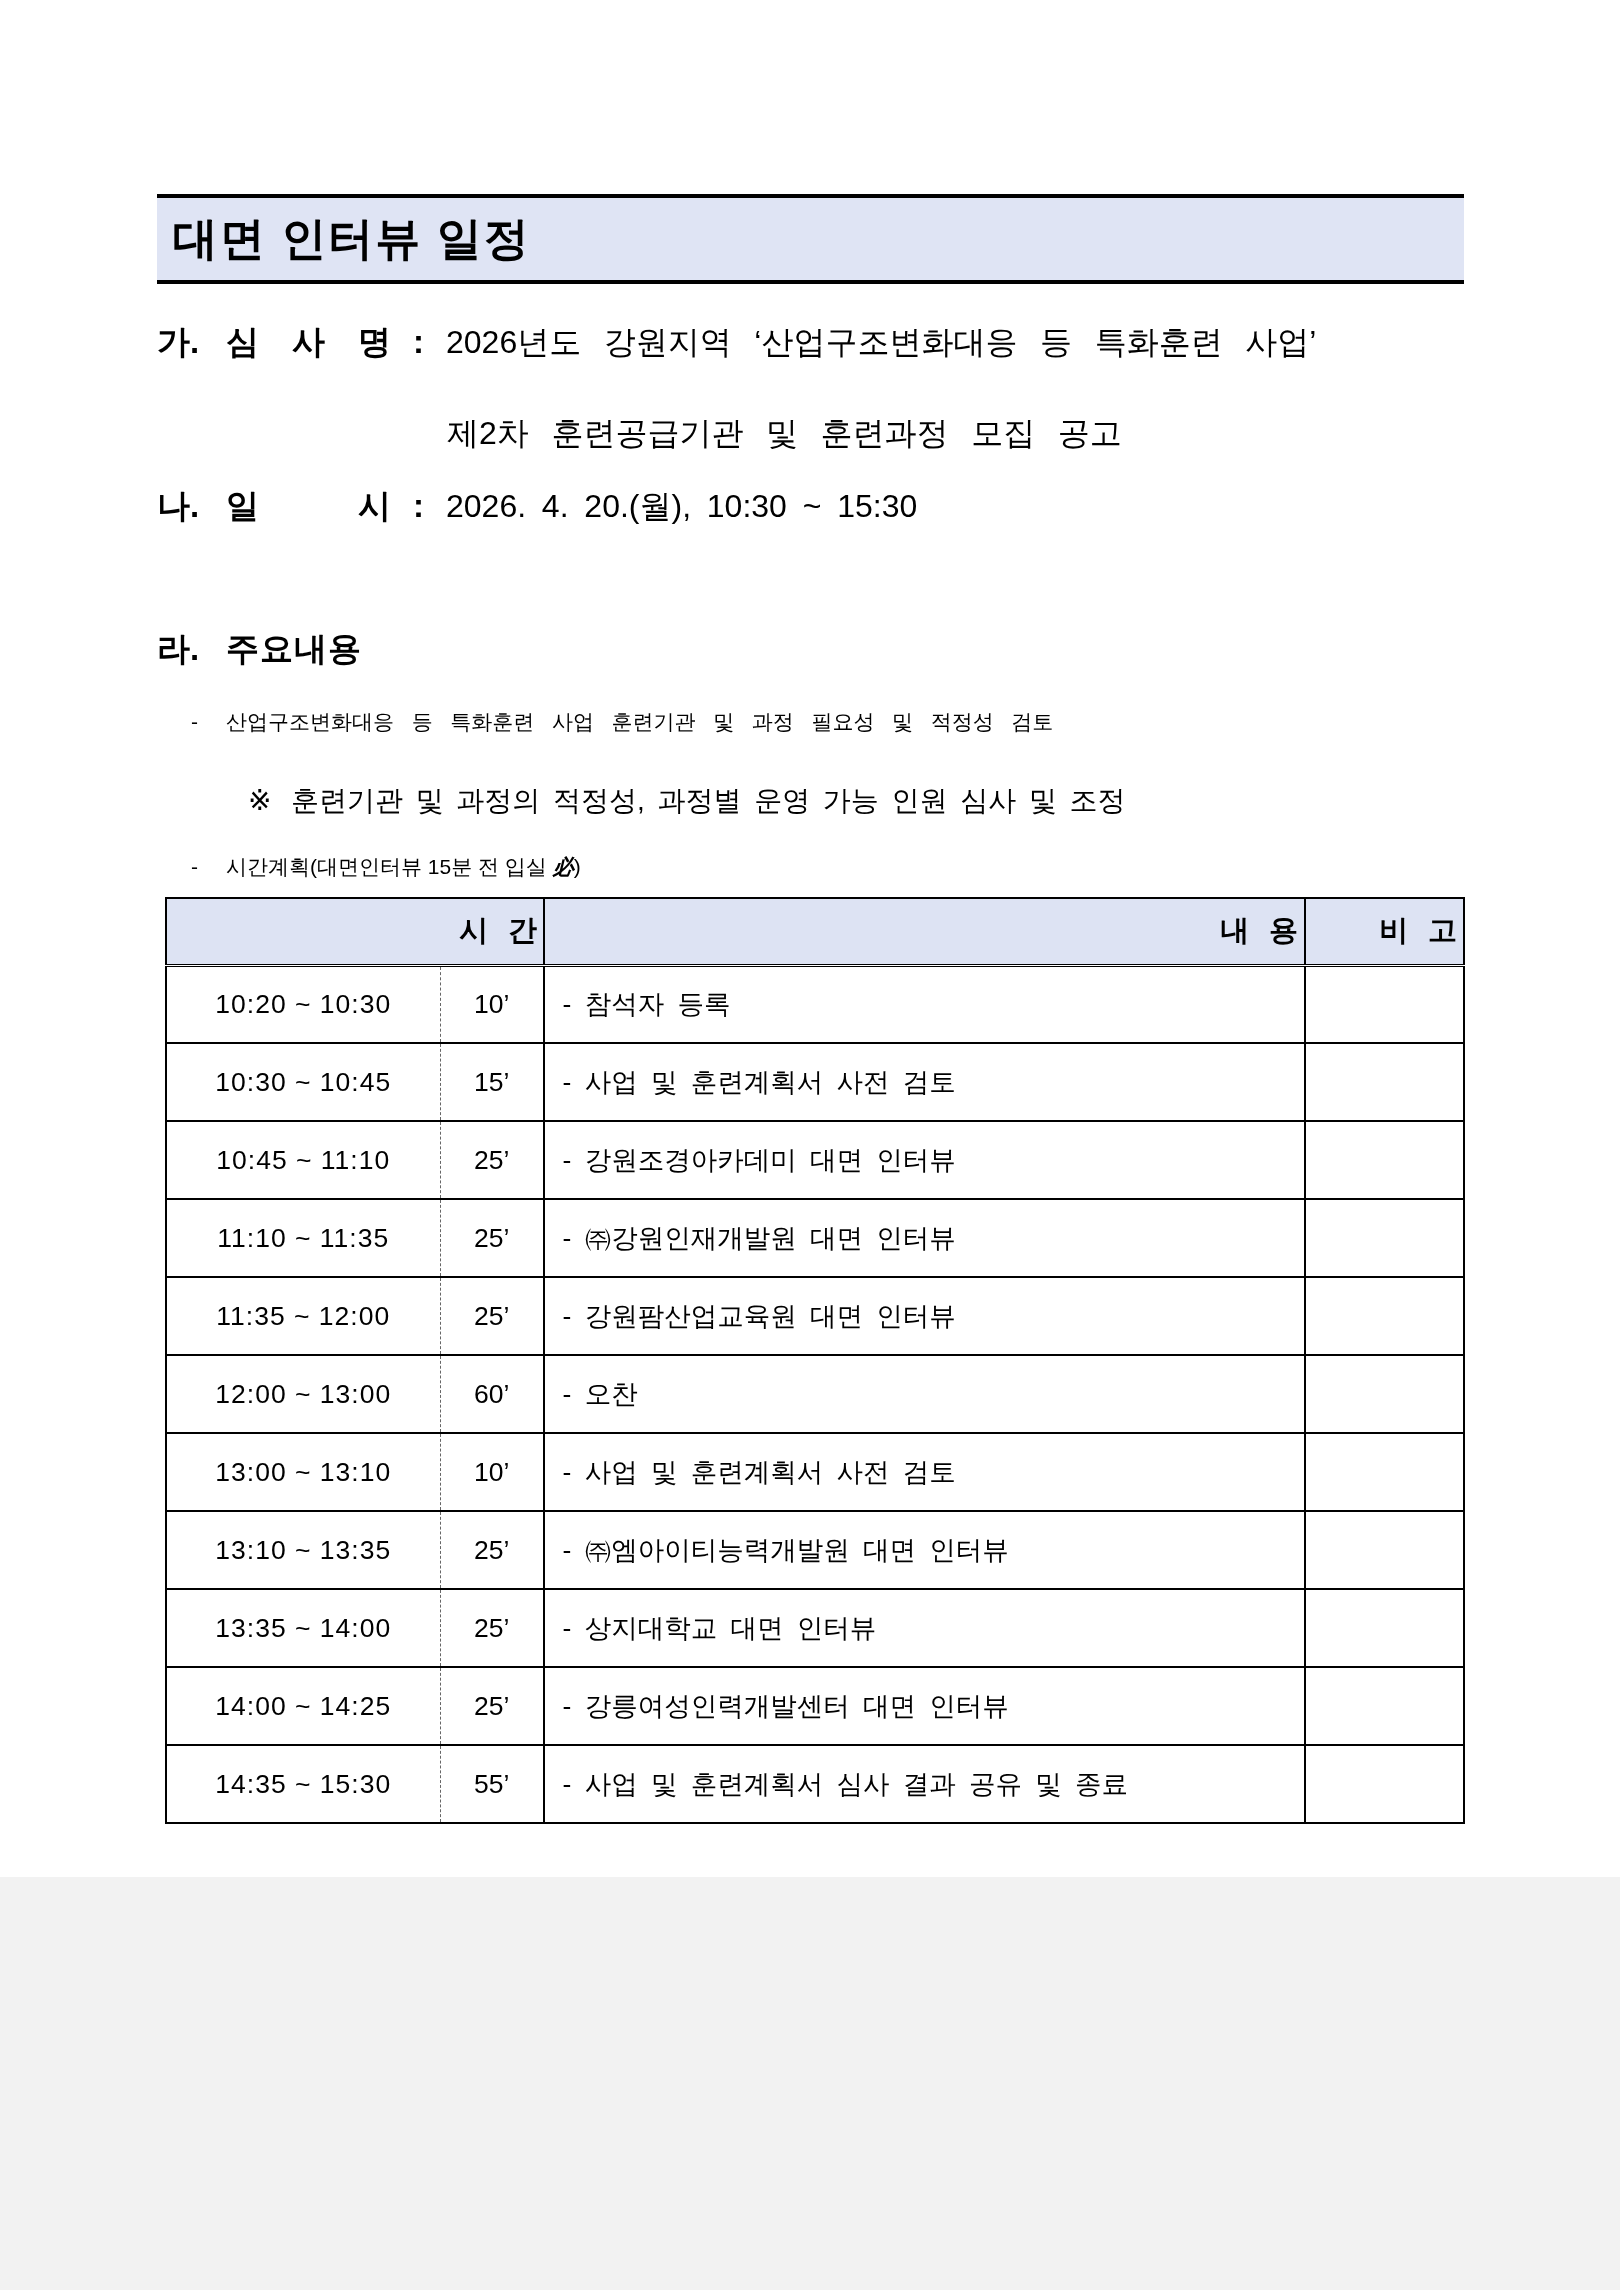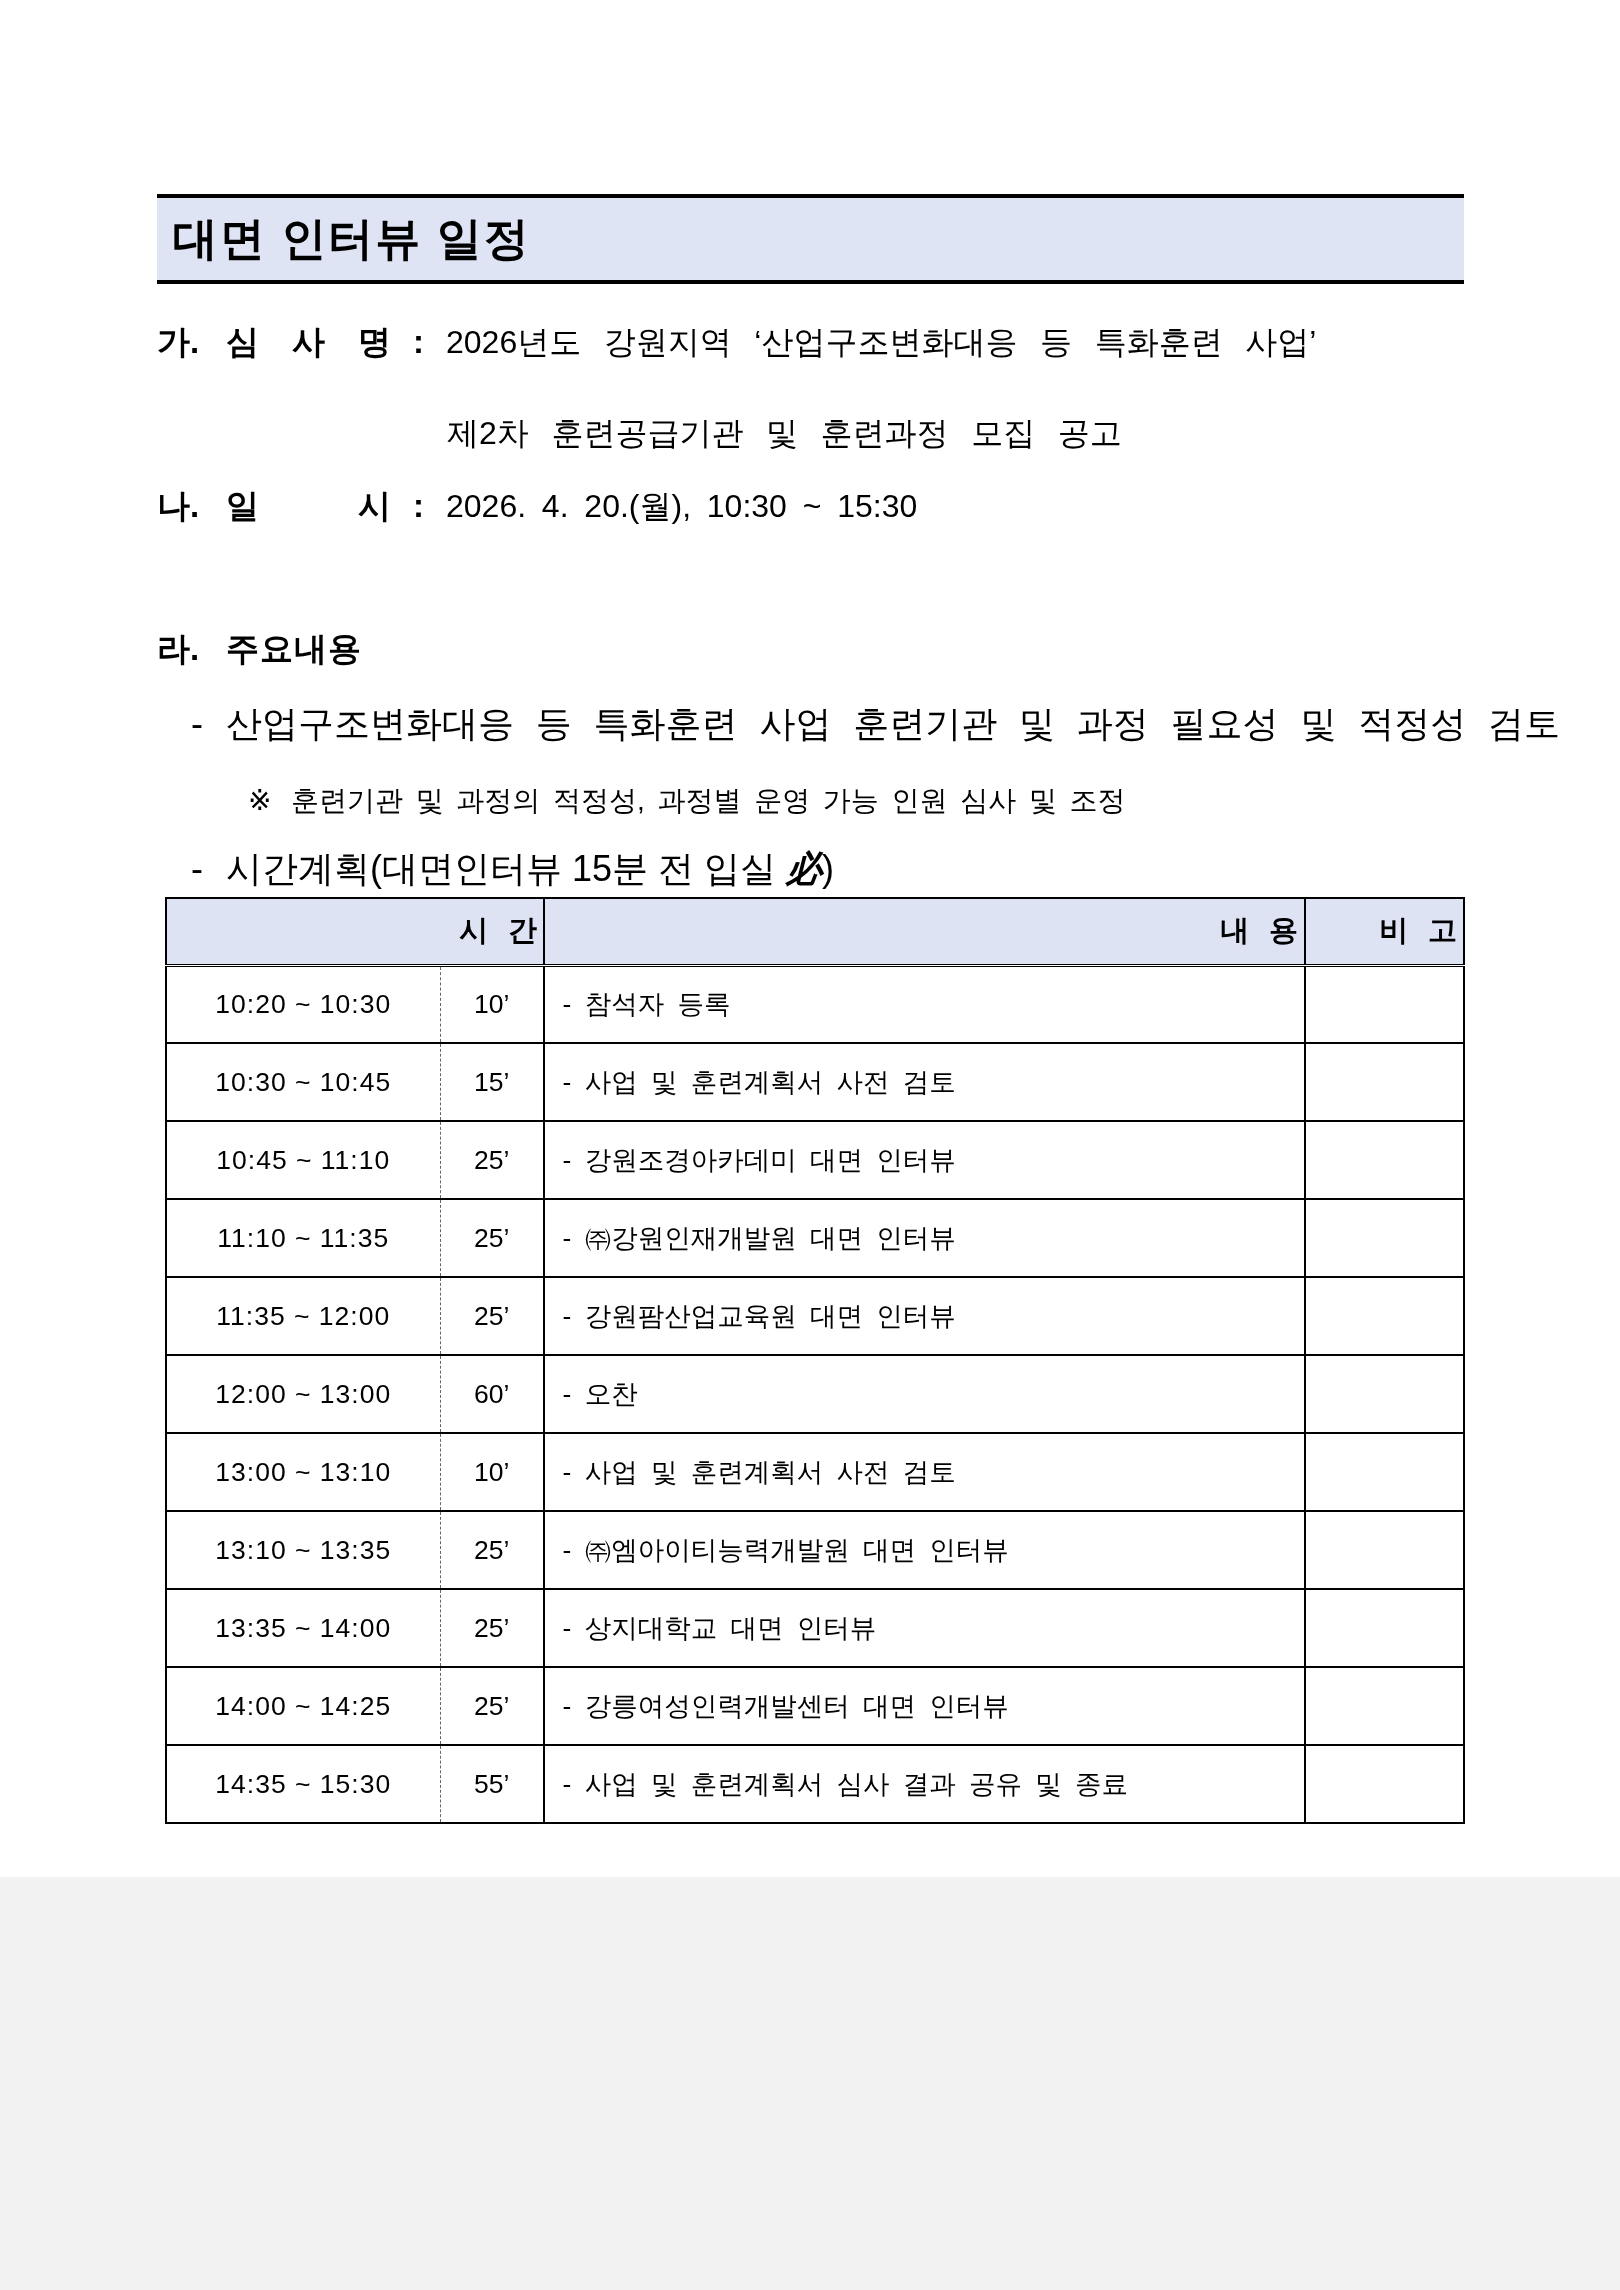--- a/index.html
+++ b/index.html
@@ -30,21 +30,21 @@
     font-weight:bold;
     text-align:justify; text-align-last:justify;
   }
   .plabel { font-weight:bold; letter-spacing:1px; }
   .colon { display:inline-block; width:55px; text-align:center; font-weight:bold; }
   .value { font-size:32px; }
   .value-wide { word-spacing:13.7px; }
   .value-med  { word-spacing:6.9px; }
   .value-small { font-size:25.5px; }
   .cont-line { position:absolute; left:447px; font-size:32px; white-space:nowrap; word-spacing:13.7px; }
-  .bullet { position:absolute; left:191px; font-size:36px; white-space:nowrap; }
+  .bullet { position:absolute; left:191px; font-size:21px; white-space:nowrap;margin-top:8px; }
   .bullet .dash { display:inline-block; width:35px; }
   .note-line { position:absolute; left:248px; font-size:28px; white-space:nowrap; word-spacing:4.9px; }
   .note-line .nmark { display:inline-block; width:43px; }
   .emph { font-style:italic; font-weight:bold; }
   .wide1 { word-spacing:11.8px; }
   
   table.schedule {
     position:absolute; left:165px; top:897px;
     width:1298px;
     border-collapse:collapse;

